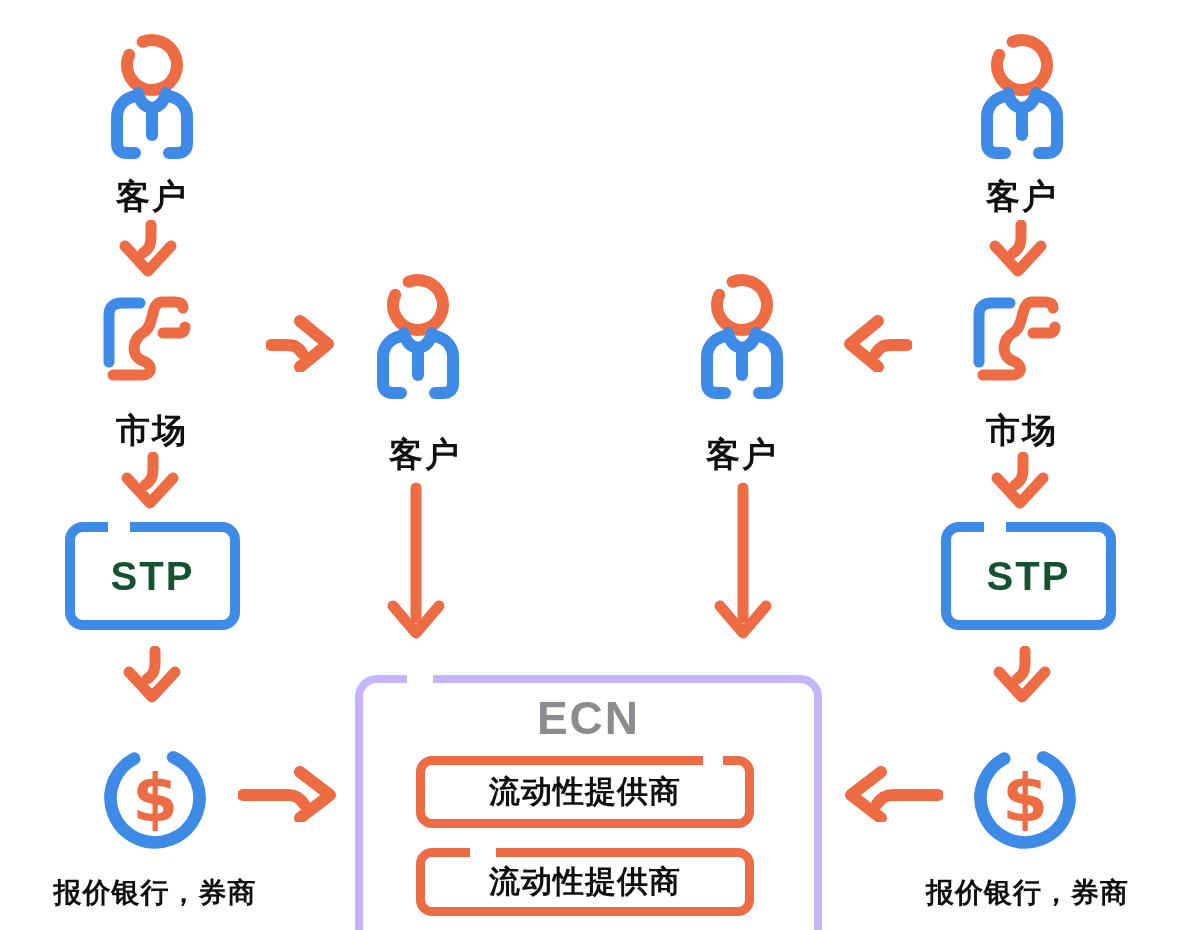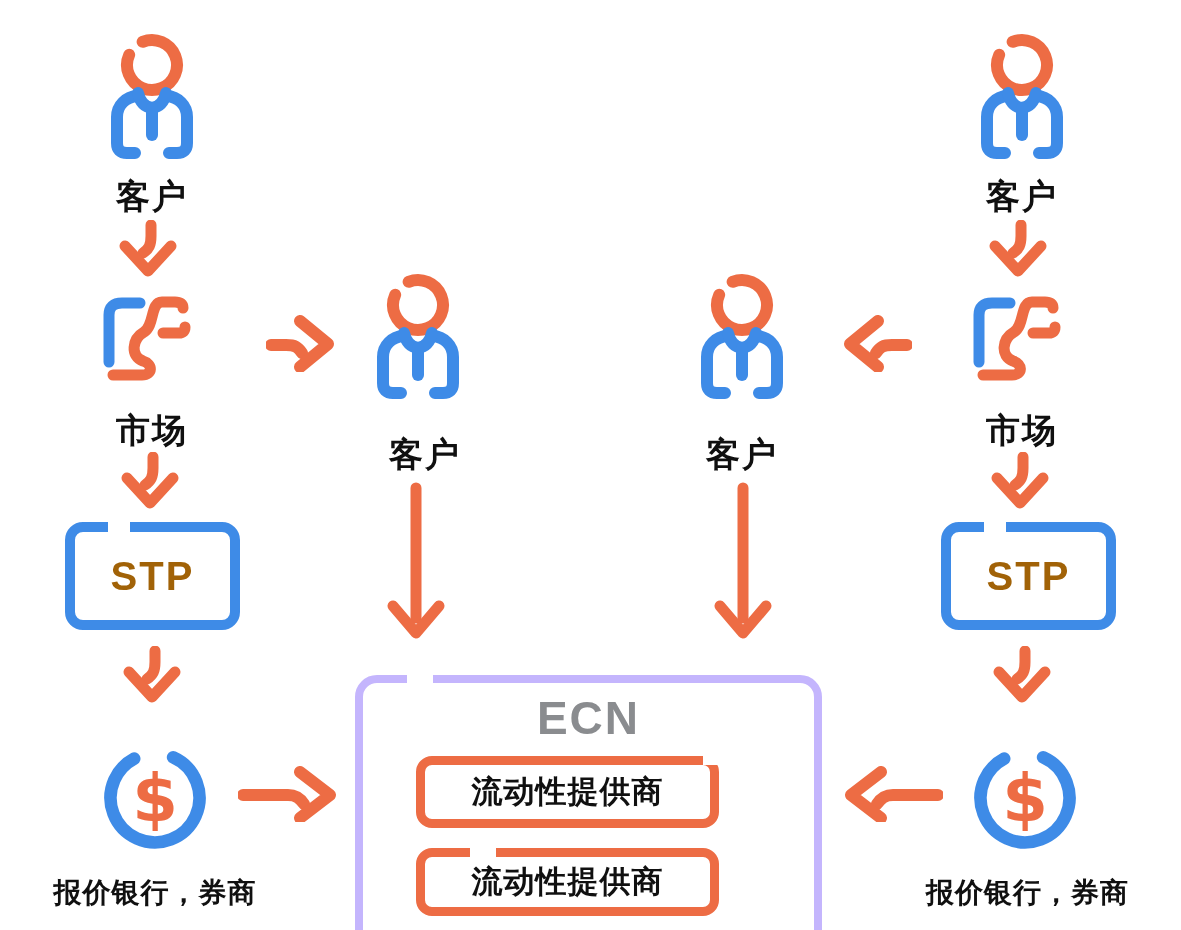--- a/index.html
+++ b/index.html
@@ -12,31 +12,31 @@
   .lbl{
     position:absolute;text-align:center;font-weight:bold;color:#101010;
     font-size:34px;letter-spacing:2px;white-space:nowrap;
   }
   .lbl-bank{font-size:28px;letter-spacing:1px;}
   .stp-box{
     position:absolute;box-sizing:border-box;width:175px;height:108px;
     border:10px solid #3E8BE7;border-radius:18px;
     display:flex;align-items:center;justify-content:center;
   }
-  .stp-text{font-size:40px;font-weight:bold;color:#a16207;letter-spacing:2px;}
+  .stp-text{font-size:40px;font-weight:bold;color:#14532d;letter-spacing:2px;}
   .ecn-box{
     position:absolute;box-sizing:border-box;left:355px;top:643px;width:467px;height:280px;
     border:8px solid #c4b5fd;border-radius:22px;
   }
   .ecn-title{
     position:absolute;left:0;top:8px;width:100%;text-align:center;
     font-size:46px;font-weight:bold;color:#8A8C8F;letter-spacing:2px;
   }
   .lp-box{
-    position:absolute;box-sizing:border-box;left:53px;width:303px;
+    position:absolute;box-sizing:border-box;left:53px;width:338px;
     border:9px solid #ED6C44;border-radius:16px;
     display:flex;align-items:center;justify-content:center;
   }
   .lp-text{font-size:31px;font-weight:bold;color:#101010;letter-spacing:1px;}
   .gap{position:absolute;background:#fff;}
   .flip{transform:scaleX(-1);}
   svg{display:block;}
 </style>
 </head>
 <body>

